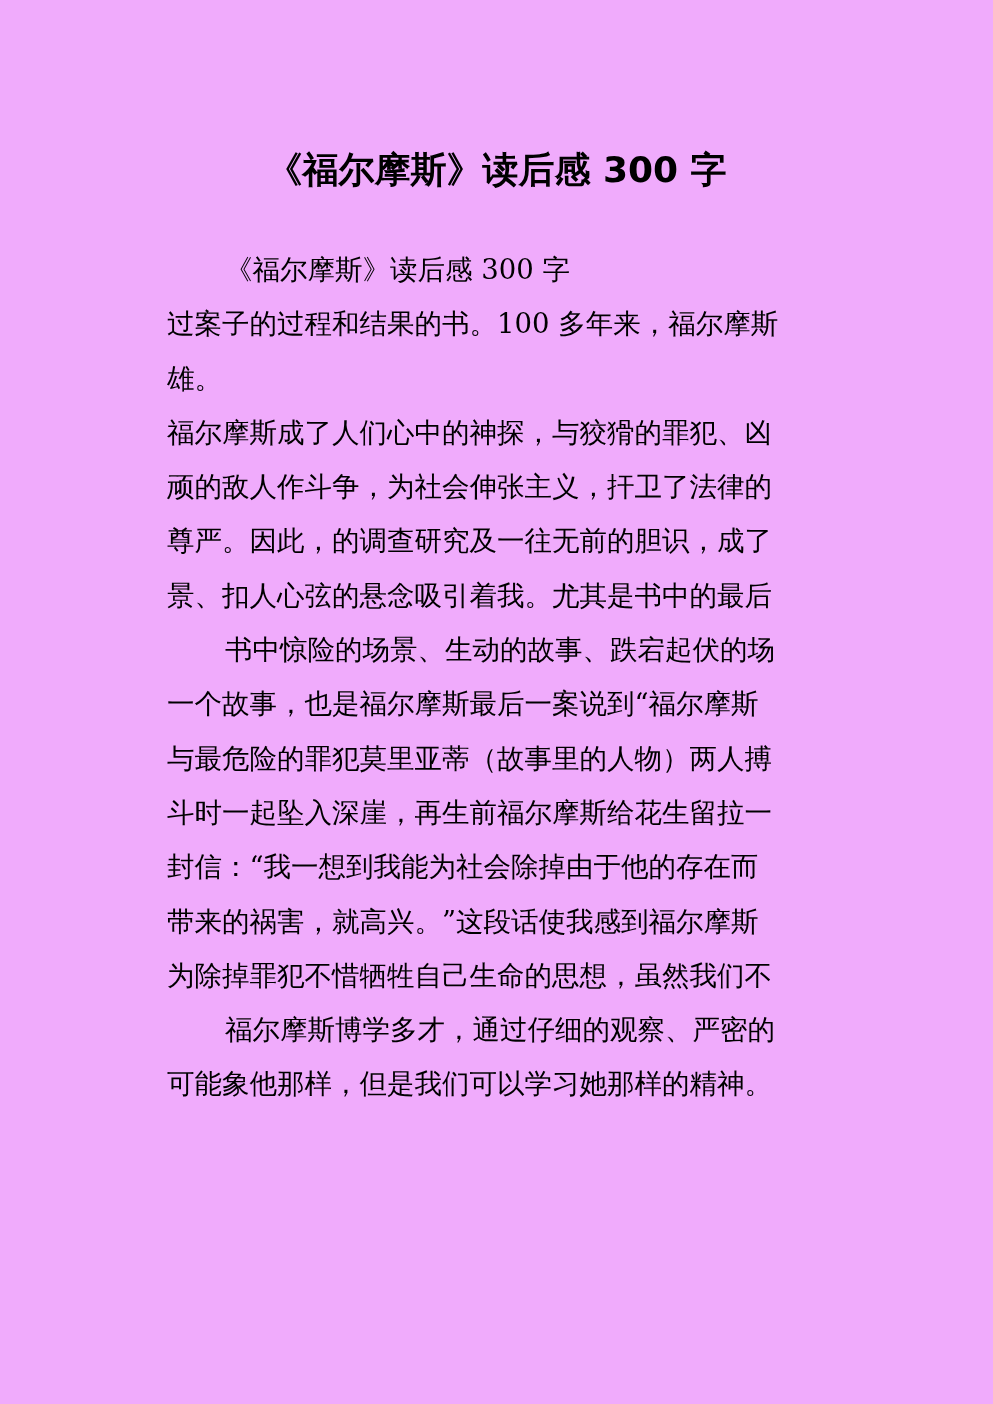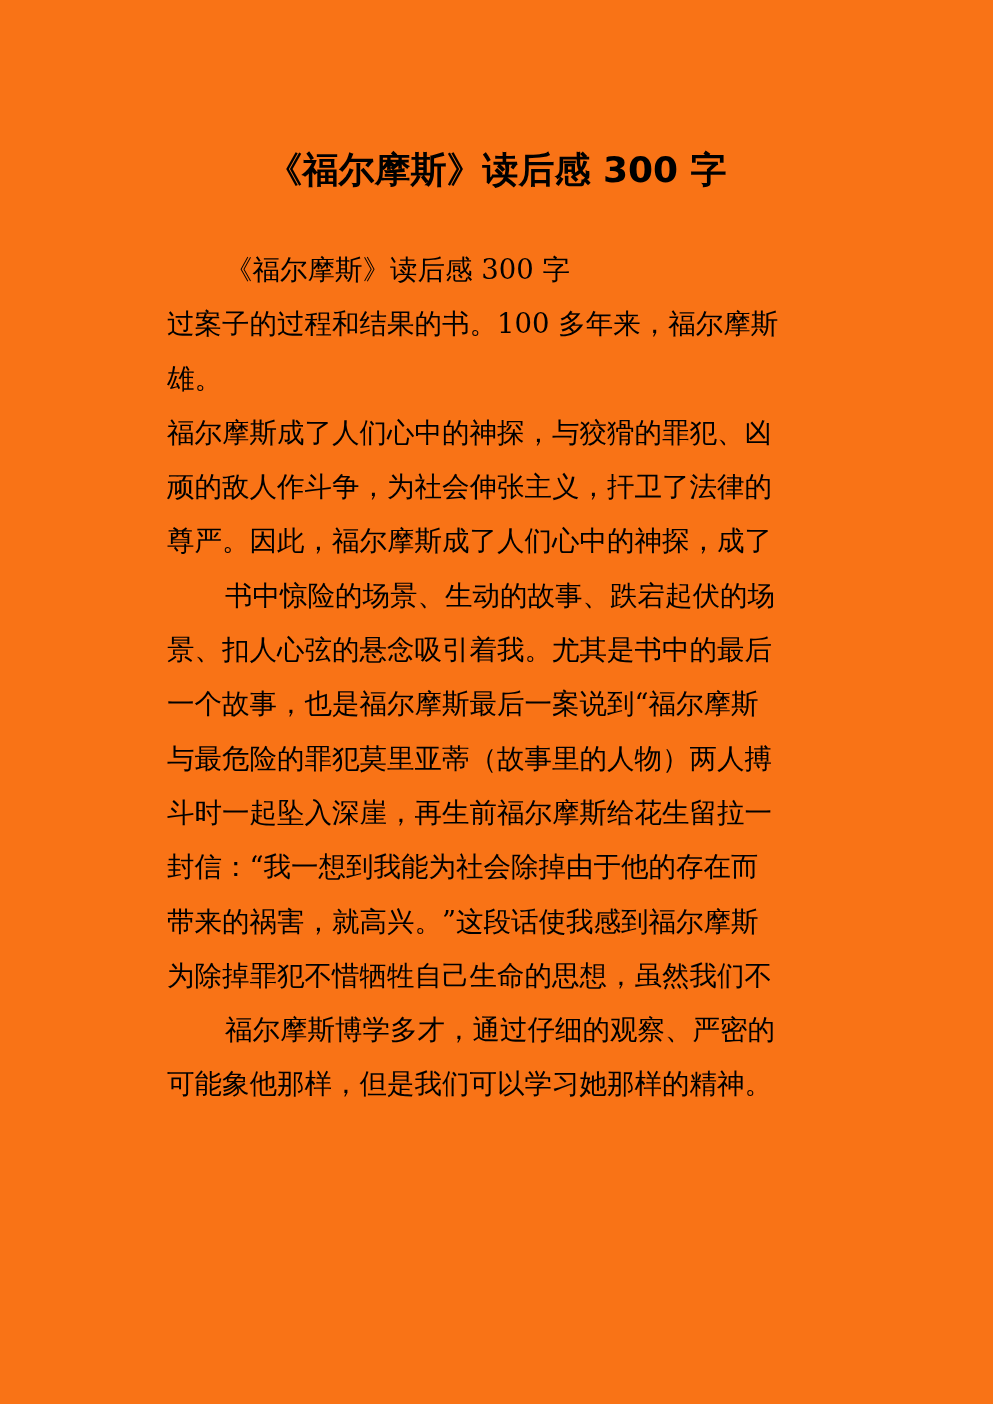--- a/index.html
+++ b/index.html
@@ -13,21 +13,21 @@
       position: relative;
       overflow: hidden;
       color: #000000;
     }
     .page {
       position: absolute;
       left: 0;
       top: 0;
       width: 993px;
       height: 1404px;
-      background: #f97316;
+      background: #f0abfc;
     }
     .doc-title {
       position: absolute;
       top: 118px;
       left: 0;
       width: 993px;
       text-align: center;
       font-family: "DejaVu Sans", "Liberation Sans", sans-serif;
       font-weight: bold;
       font-size: 36px;
@@ -57,23 +57,23 @@
 
 <div class="page">
   <h1 class="doc-title">《福尔摩斯》读后感 300 字</h1>
 
   <div class="body-text">
     <span class="line indent">《福尔摩斯》读后感 300 字</span>
     <span class="line">过案子的过程和结果的书。100 多年来，福尔摩斯</span>
     <span class="line">雄。</span>
     <span class="line">福尔摩斯成了人们心中的神探，与狡猾的罪犯、凶</span>
     <span class="line">顽的敌人作斗争，为社会伸张主义，扞卫了法律的</span>
-    <span class="line">尊严。因此，福尔摩斯成了人们心中的神探，成了</span>
+    <span class="line">尊严。因此，的调查研究及一往无前的胆识，成了</span>
+    <span class="line">景、扣人心弦的悬念吸引着我。尤其是书中的最后</span>
     <span class="line indent">书中惊险的场景、生动的故事、跌宕起伏的场</span>
-    <span class="line">景、扣人心弦的悬念吸引着我。尤其是书中的最后</span>
     <span class="line">一个故事，也是福尔摩斯最后一案说到“福尔摩斯</span>
     <span class="line">与最危险的罪犯莫里亚蒂（故事里的人物）两人搏</span>
     <span class="line">斗时一起坠入深崖，再生前福尔摩斯给花生留拉一</span>
     <span class="line">封信：“我一想到我能为社会除掉由于他的存在而</span>
     <span class="line">带来的祸害，就高兴。”这段话使我感到福尔摩斯</span>
     <span class="line">为除掉罪犯不惜牺牲自己生命的思想，虽然我们不</span>
     <span class="line indent">福尔摩斯博学多才，通过仔细的观察、严密的</span>
     <span class="line">可能象他那样，但是我们可以学习她那样的精神。</span>
   </div>
 </div>

